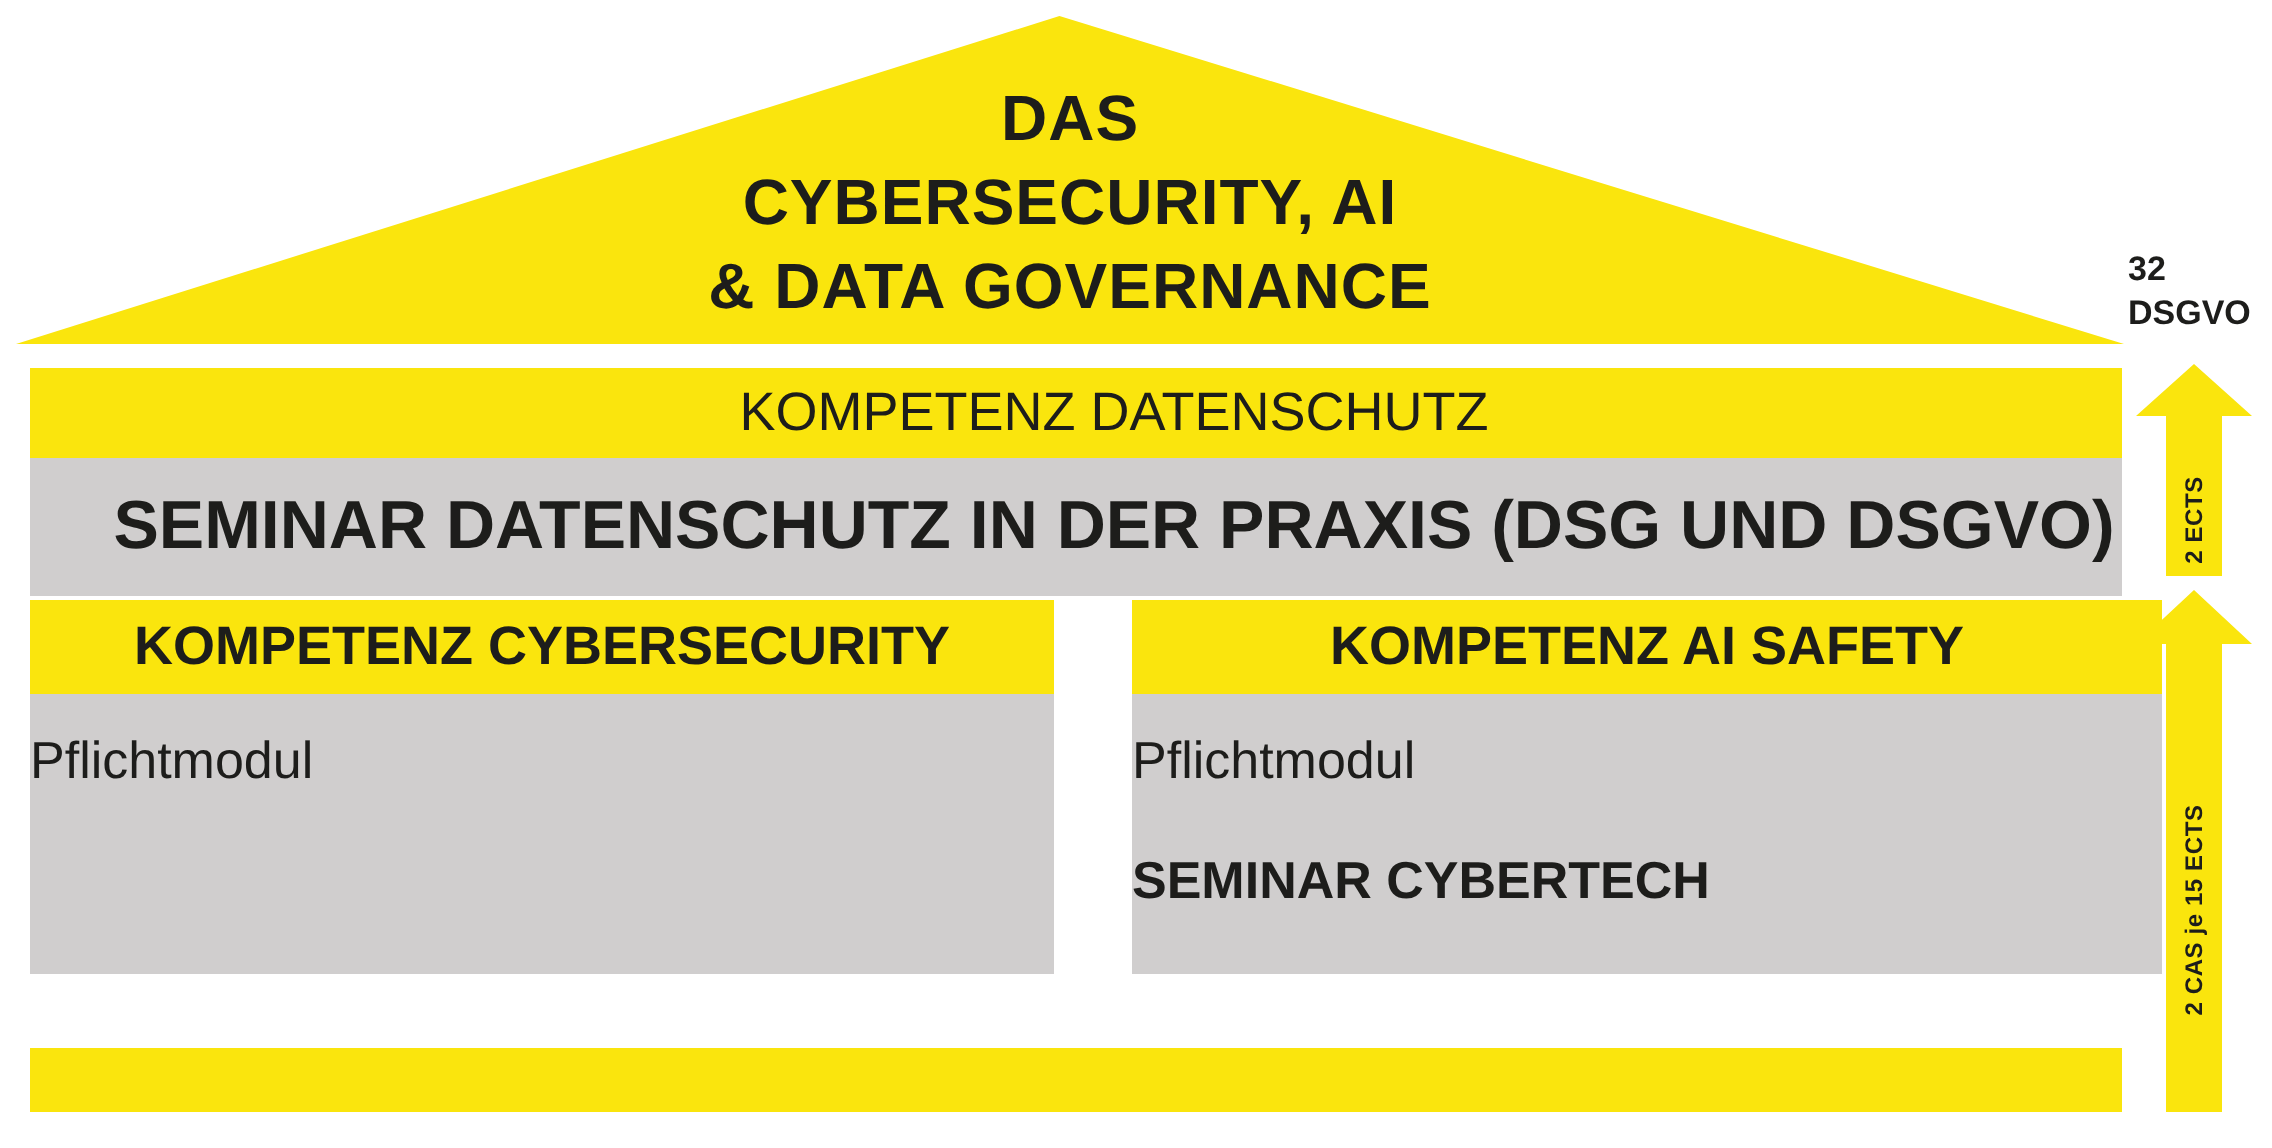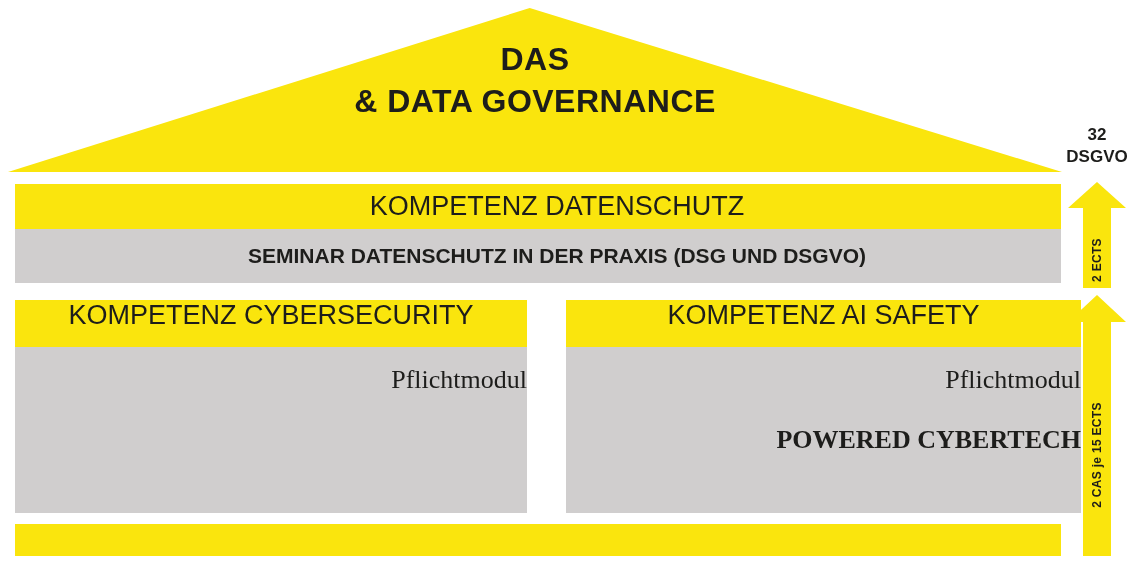--- a/index.html
+++ b/index.html
@@ -37,21 +37,20 @@
     line-height: 42px;
     letter-spacing: 0.5px;
   }
   .roof-title div { white-space: nowrap; }
 
   
   .ects-total {
     position: absolute;
     left: 1064px; top: 124px;
     width: 66px;
-    text-align: center;
     font-weight: bold;
     font-size: 17px;
     line-height: 22px;
   }
 
   
   .bar {
     position: absolute;
     left: 15px;
     width: 1046px;
@@ -60,47 +59,48 @@
     justify-content: center;
     text-align: center;
     padding-left: 38px;
   }
   .bar-kompetenz-datenschutz {
     top: 184px; height: 45px;
     background: var(--yellow);
     font-size: 27px;
   }
   .bar-seminar {
-    top: 229px; height: 54px;
+    top: 229px; height: 69px;
     background: var(--gray);
     font-weight: bold;
-    font-size: 21px;
+    font-size: 34px;
   }
   .bar-base {
     top: 524px; height: 32px;
     background: var(--yellow);
   }
 
   
   .column { position: absolute; top: 300px; }
   .column-left  { left: 15px;  width: 512px; }
   .column-right { left: 566px; width: 515px; }
   .column-header {
     height: 47px;
     background: var(--yellow);
     display: flex;
+    align-items: center;
     justify-content: center;
     font-size: 27px;
+    font-weight: bold;
   }
   .column-body {
-    height: 166px;
+    height: 140px;
     background: var(--gray);
-    text-align: right;
+    text-align: left;
     padding-top: 20px;
-    font-family: Liberation Serif, serif;
   }
   .module-type { font-size: 26px; line-height: 26px; }
   .cas-title {
     margin-top: 32px;
     font-weight: bold;
     font-size: 26px;
     line-height: 30px;
   }
   .cas-title div { white-space: nowrap; }
 
@@ -122,20 +122,21 @@
   .arrow-tall  .arrow-label { top: 160px; }
 </style>
 </head>
 <body>
 
 <div class="canvas">
 
   <div class="roof">
     <div class="roof-title">
       <div>DAS</div>
+      <div>CYBERSECURITY, AI</div>
       <div>&amp; DATA GOVERNANCE</div>
     </div>
   </div>
 
   <div class="ects-total">
     <div>32</div>
     <div>DSGVO</div>
   </div>
 
   <div class="bar bar-kompetenz-datenschutz">
@@ -157,21 +158,21 @@
     </div>
   </div>
 
   <div class="column column-right">
     <div class="column-header">
       <span>KOMPETENZ AI SAFETY</span>
     </div>
     <div class="column-body">
       <div class="module-type">Pflichtmodul</div>
       <div class="cas-title">
-        <div>POWERED CYBERTECH</div>
+        <div>SEMINAR CYBERTECH</div>
       </div>
     </div>
   </div>
 
   <div class="bar bar-base"></div>
 
   <div class="arrow arrow-small">
     <svg viewBox="0 0 58 106" aria-hidden="true">
       <polygon points="29,0 58,26 43,26 43,106 15,106 15,26 0,26" fill="var(--yellow)"></polygon>
     </svg>

